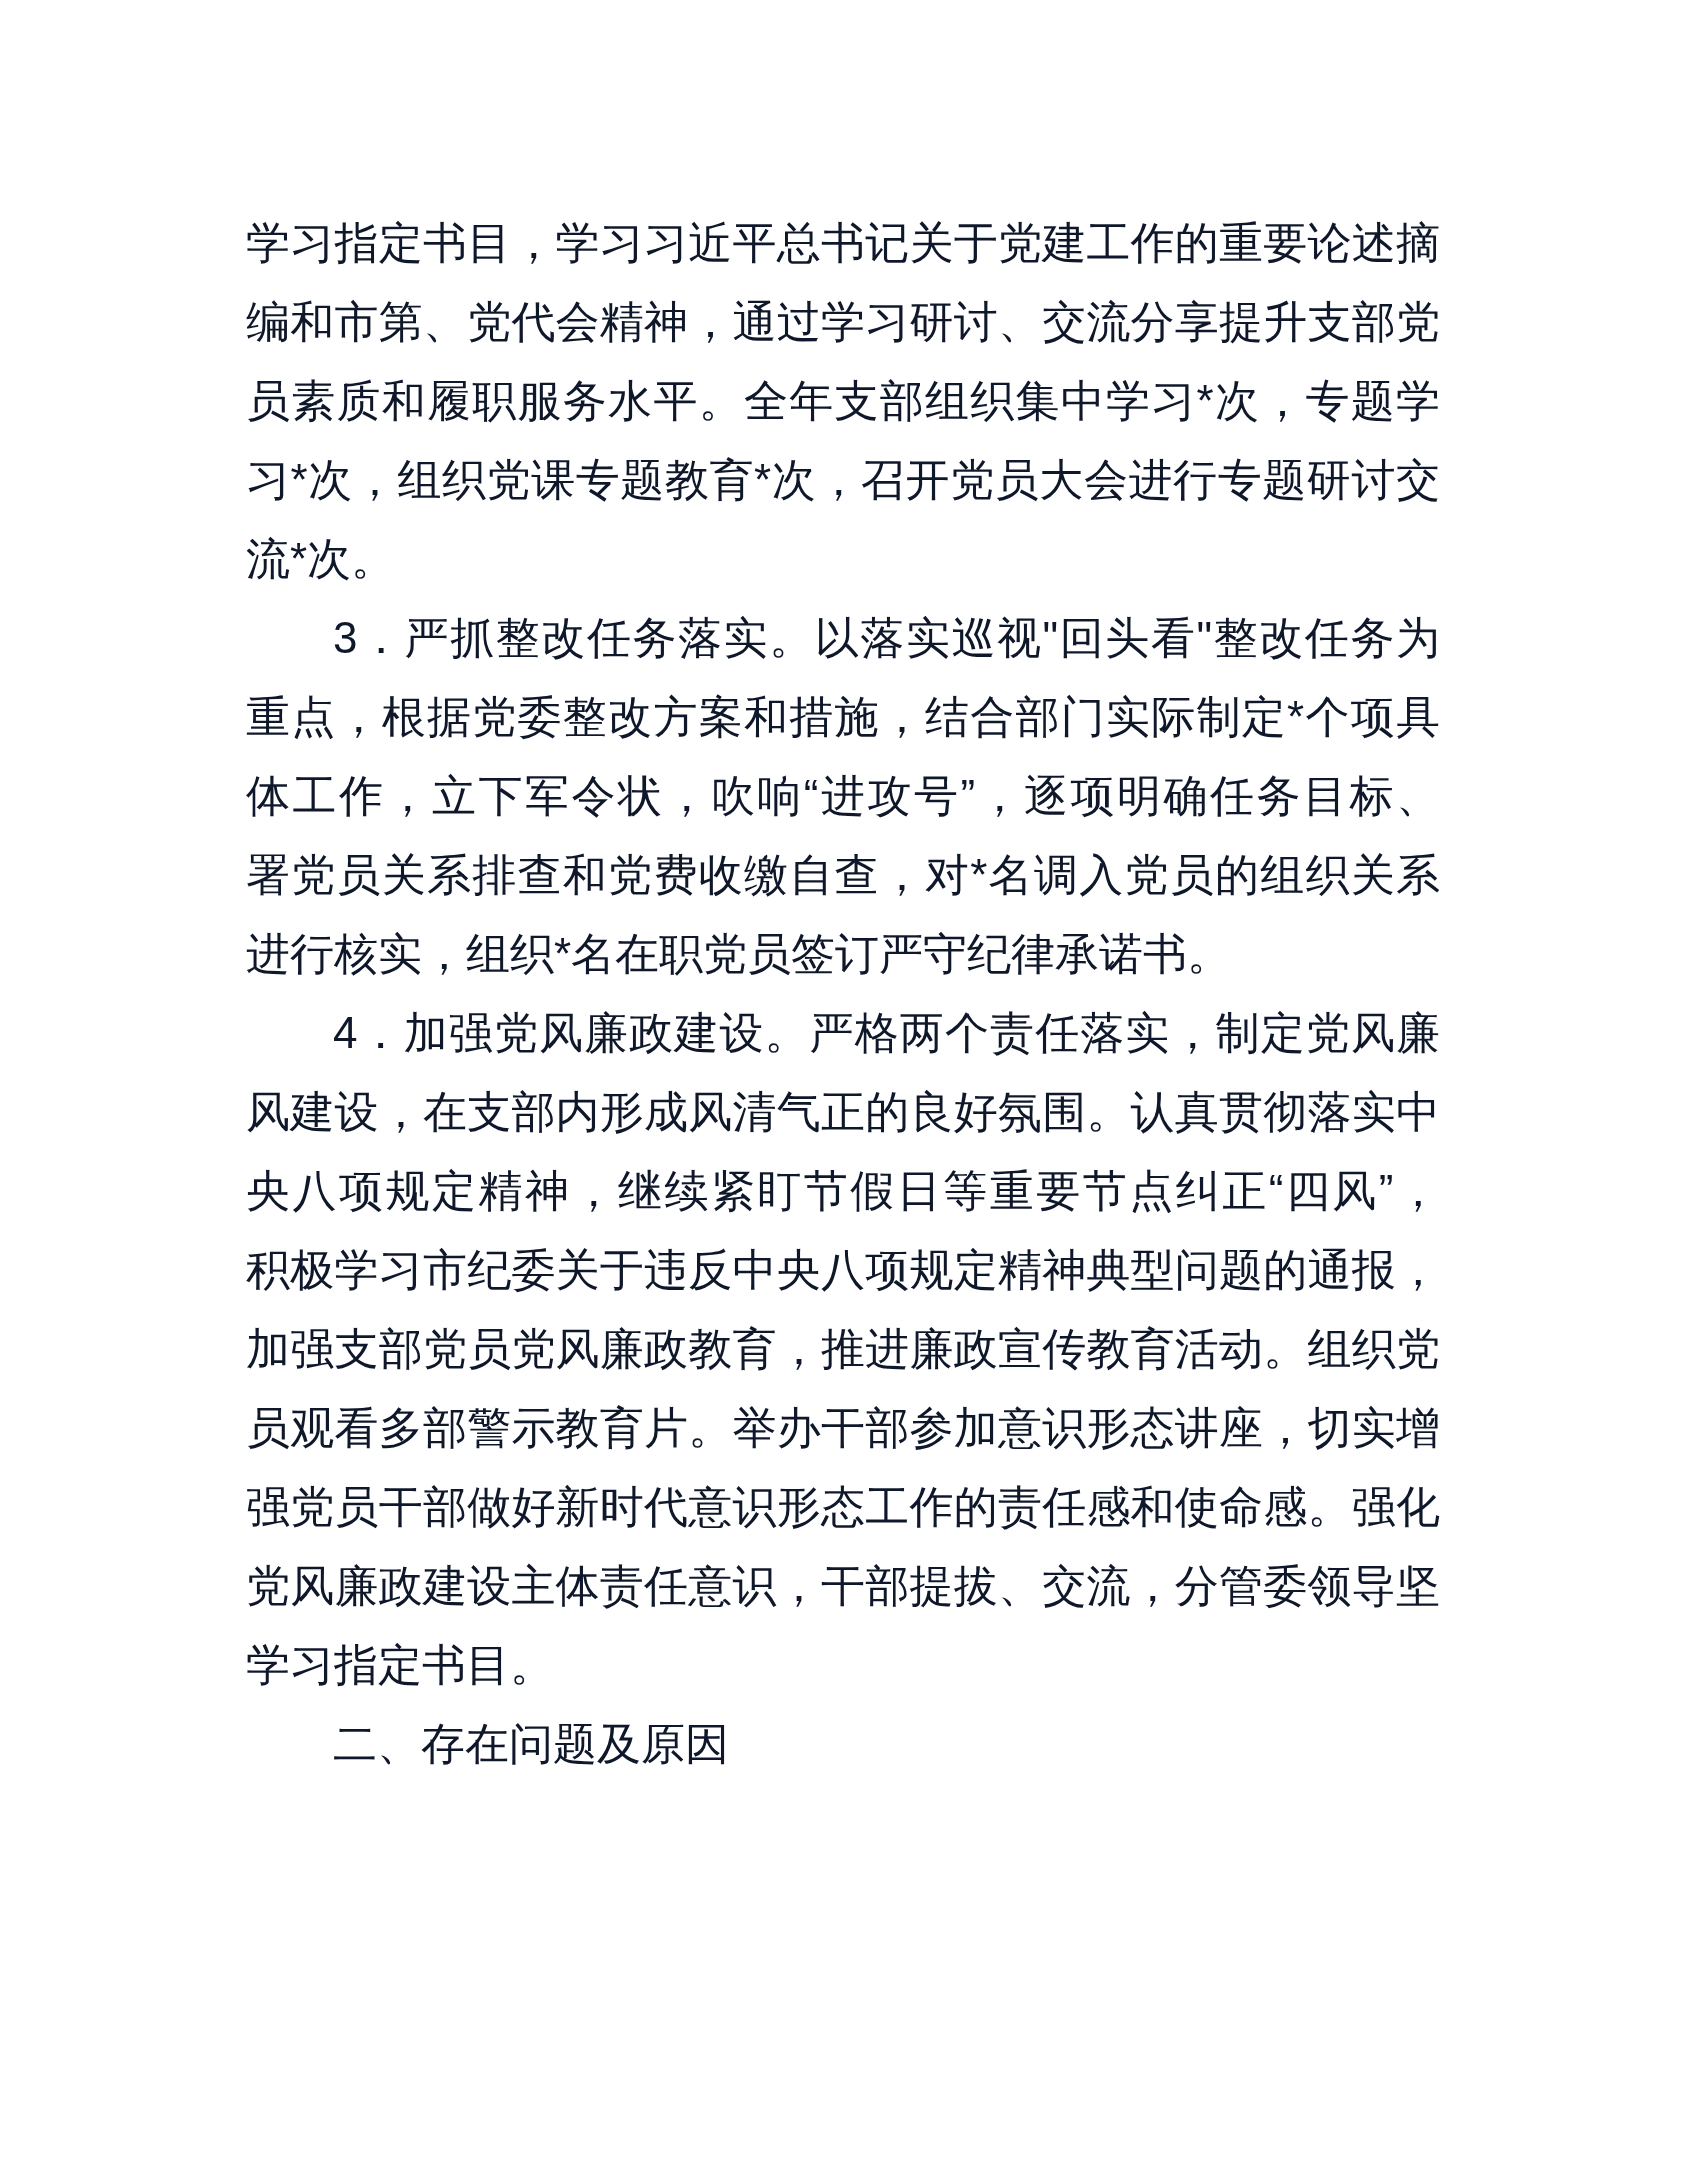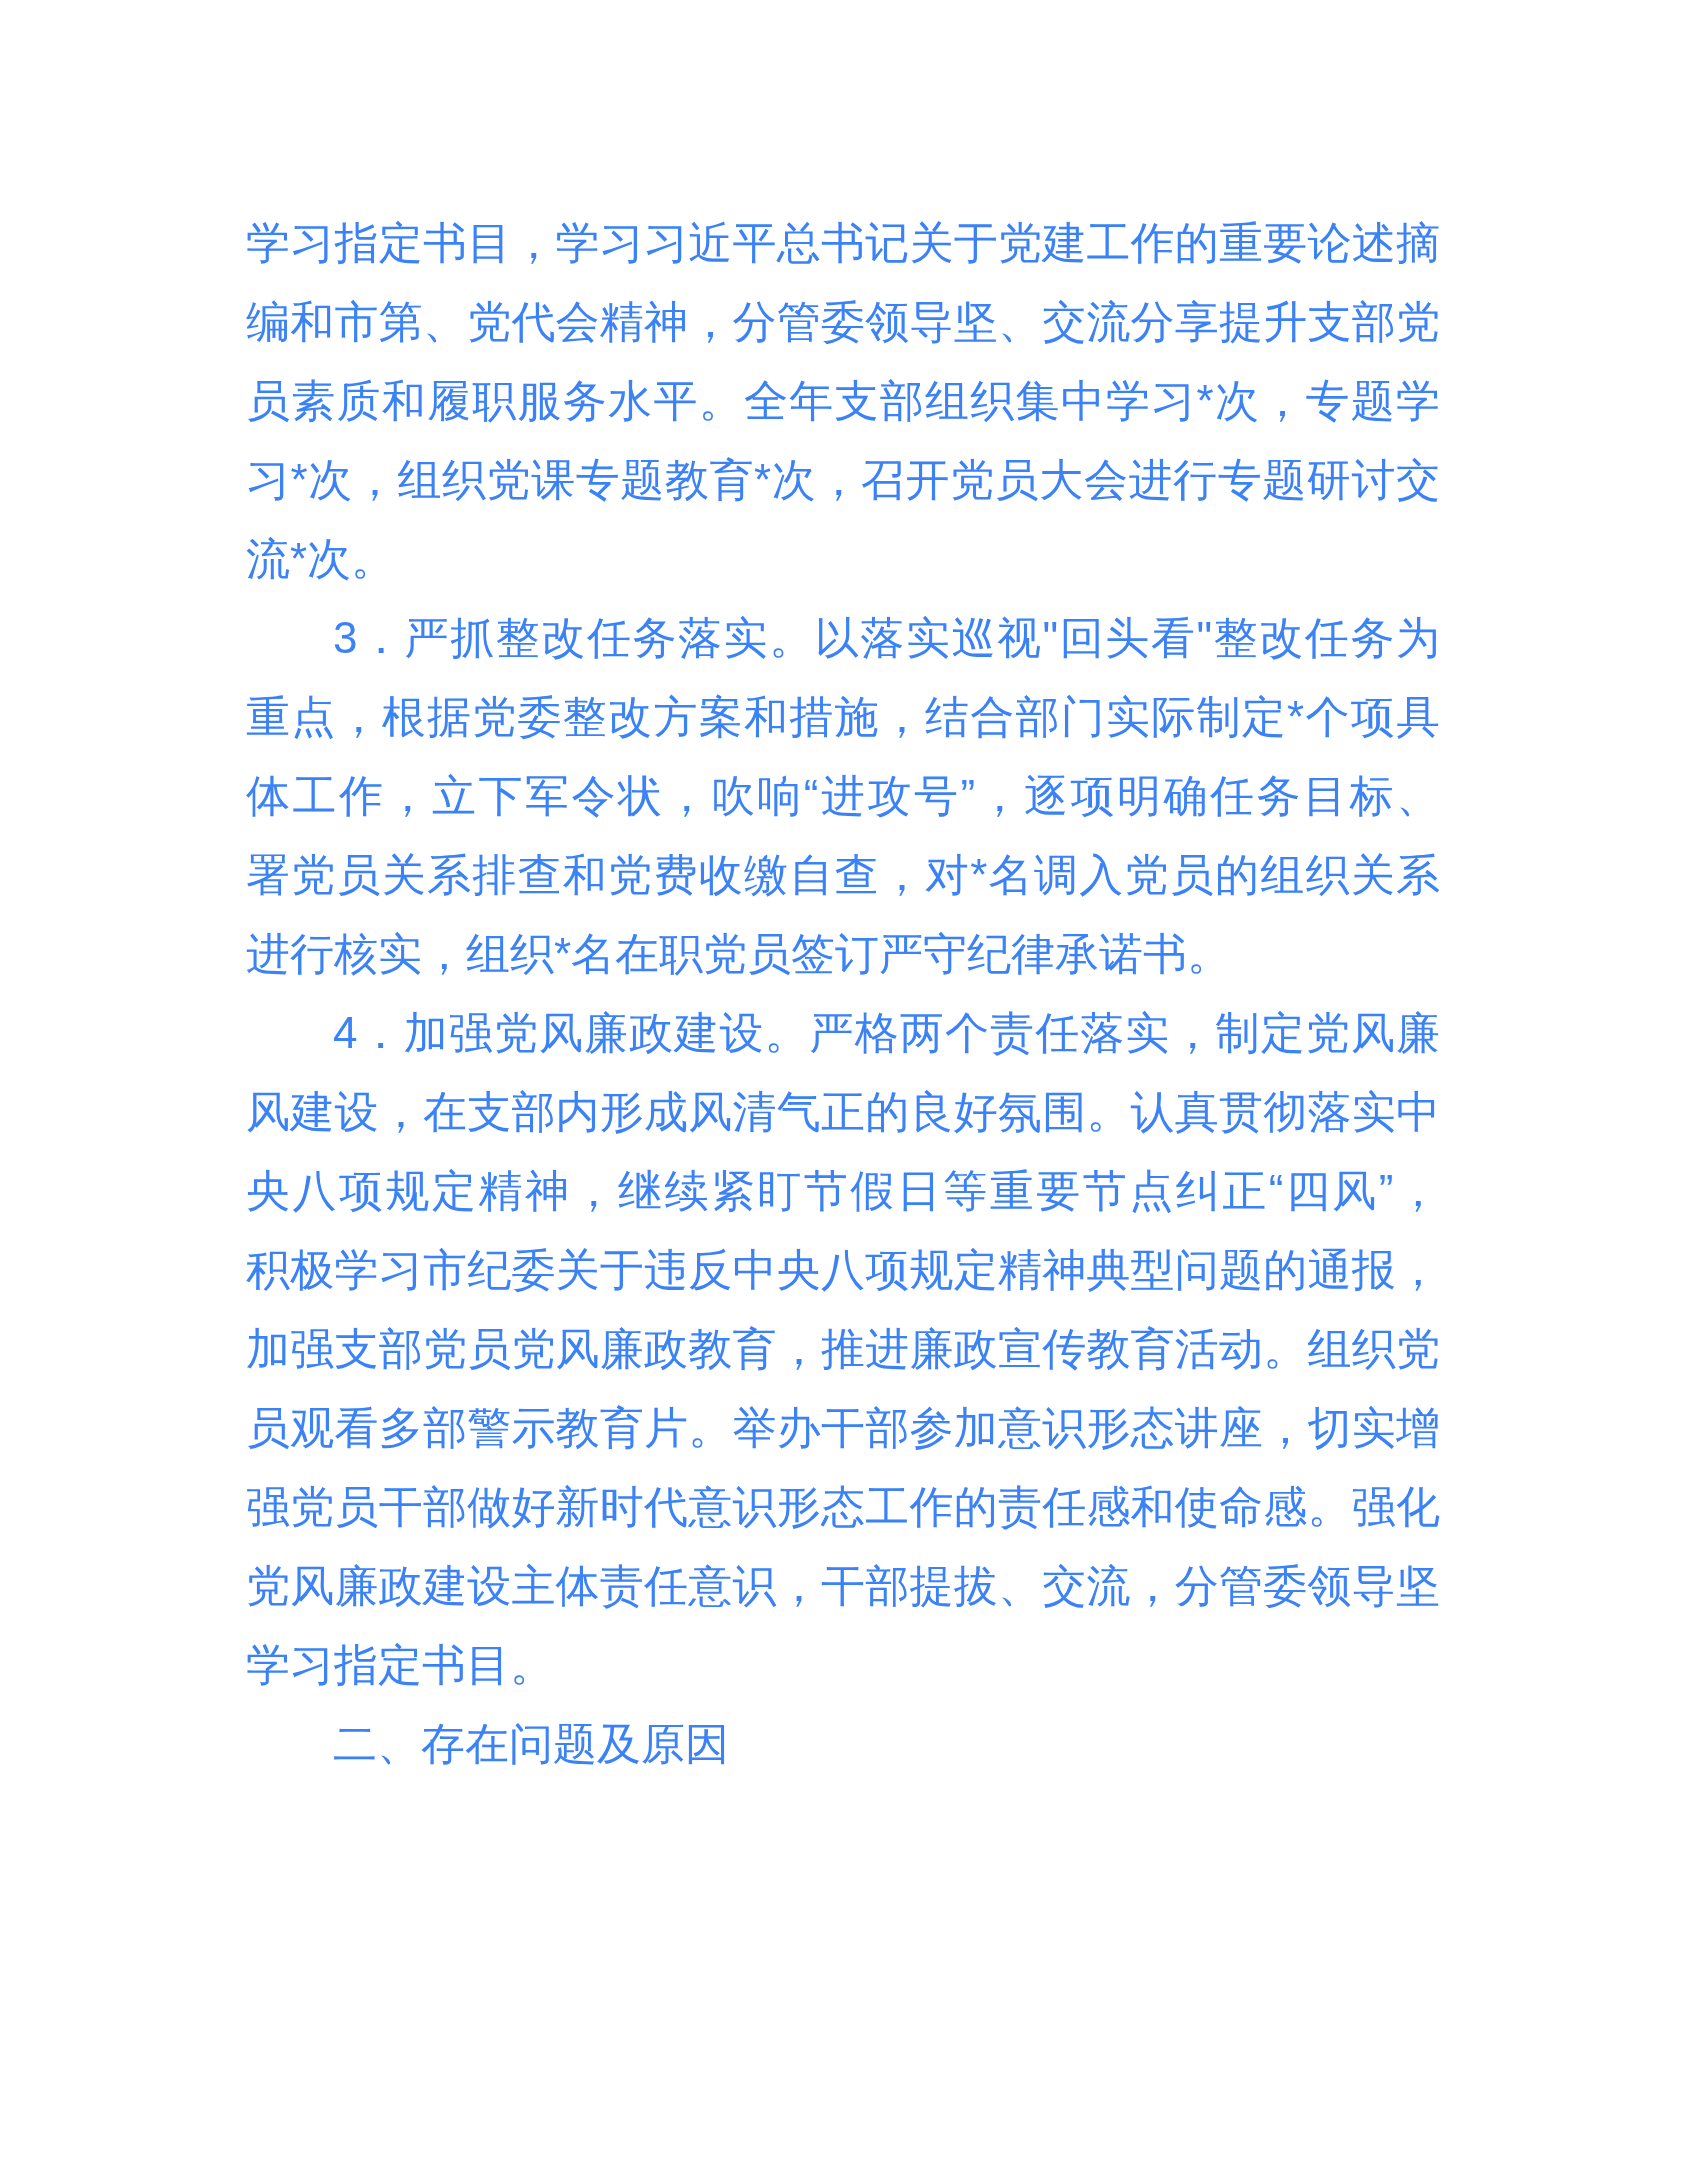--- a/index.html
+++ b/index.html
@@ -31,39 +31,39 @@
     padding: 0;
   }
   .line {
     font-size: 44px;
     height: 79px;
     line-height: 79px;
     white-space: normal;
     text-align: justify;
     text-align-last: justify;
     -moz-text-align-last: justify;
-    color: #3b82f6;
+    color: #0f172a;
   }
   .line.indent {
     text-indent: 87px;
   }
   .line.last {
     text-align: left;
     text-align-last: left;
     -moz-text-align-last: left;
   }
 </style>
 </head>
 <body>
 
 <div class="page">
   <div class="content">
       <div class="paragraph">
         <div class="line">学习指定书目，学习习近平总书记关于党建工作的重要论述摘</div>
-        <div class="line">编和市第、党代会精神，分管委领导坚、交流分享提升支部党</div>
+        <div class="line">编和市第、党代会精神，通过学习研讨、交流分享提升支部党</div>
         <div class="line">员素质和履职服务水平。全年支部组织集中学习*次，专题学</div>
         <div class="line">习*次，组织党课专题教育*次，召开党员大会进行专题研讨交</div>
         <div class="line last">流*次。</div>
       </div>
       <div class="paragraph">
         <div class="line indent">3．严抓整改任务落实。以落实巡视"回头看"整改任务为</div>
         <div class="line">重点，根据党委整改方案和措施，结合部门实际制定*个项具</div>
         <div class="line">体工作，立下军令状，吹响“进攻号”，逐项明确任务目标、</div>
         <div class="line">署党员关系排查和党费收缴自查，对*名调入党员的组织关系</div>
         <div class="line last">进行核实，组织*名在职党员签订严守纪律承诺书。</div>

